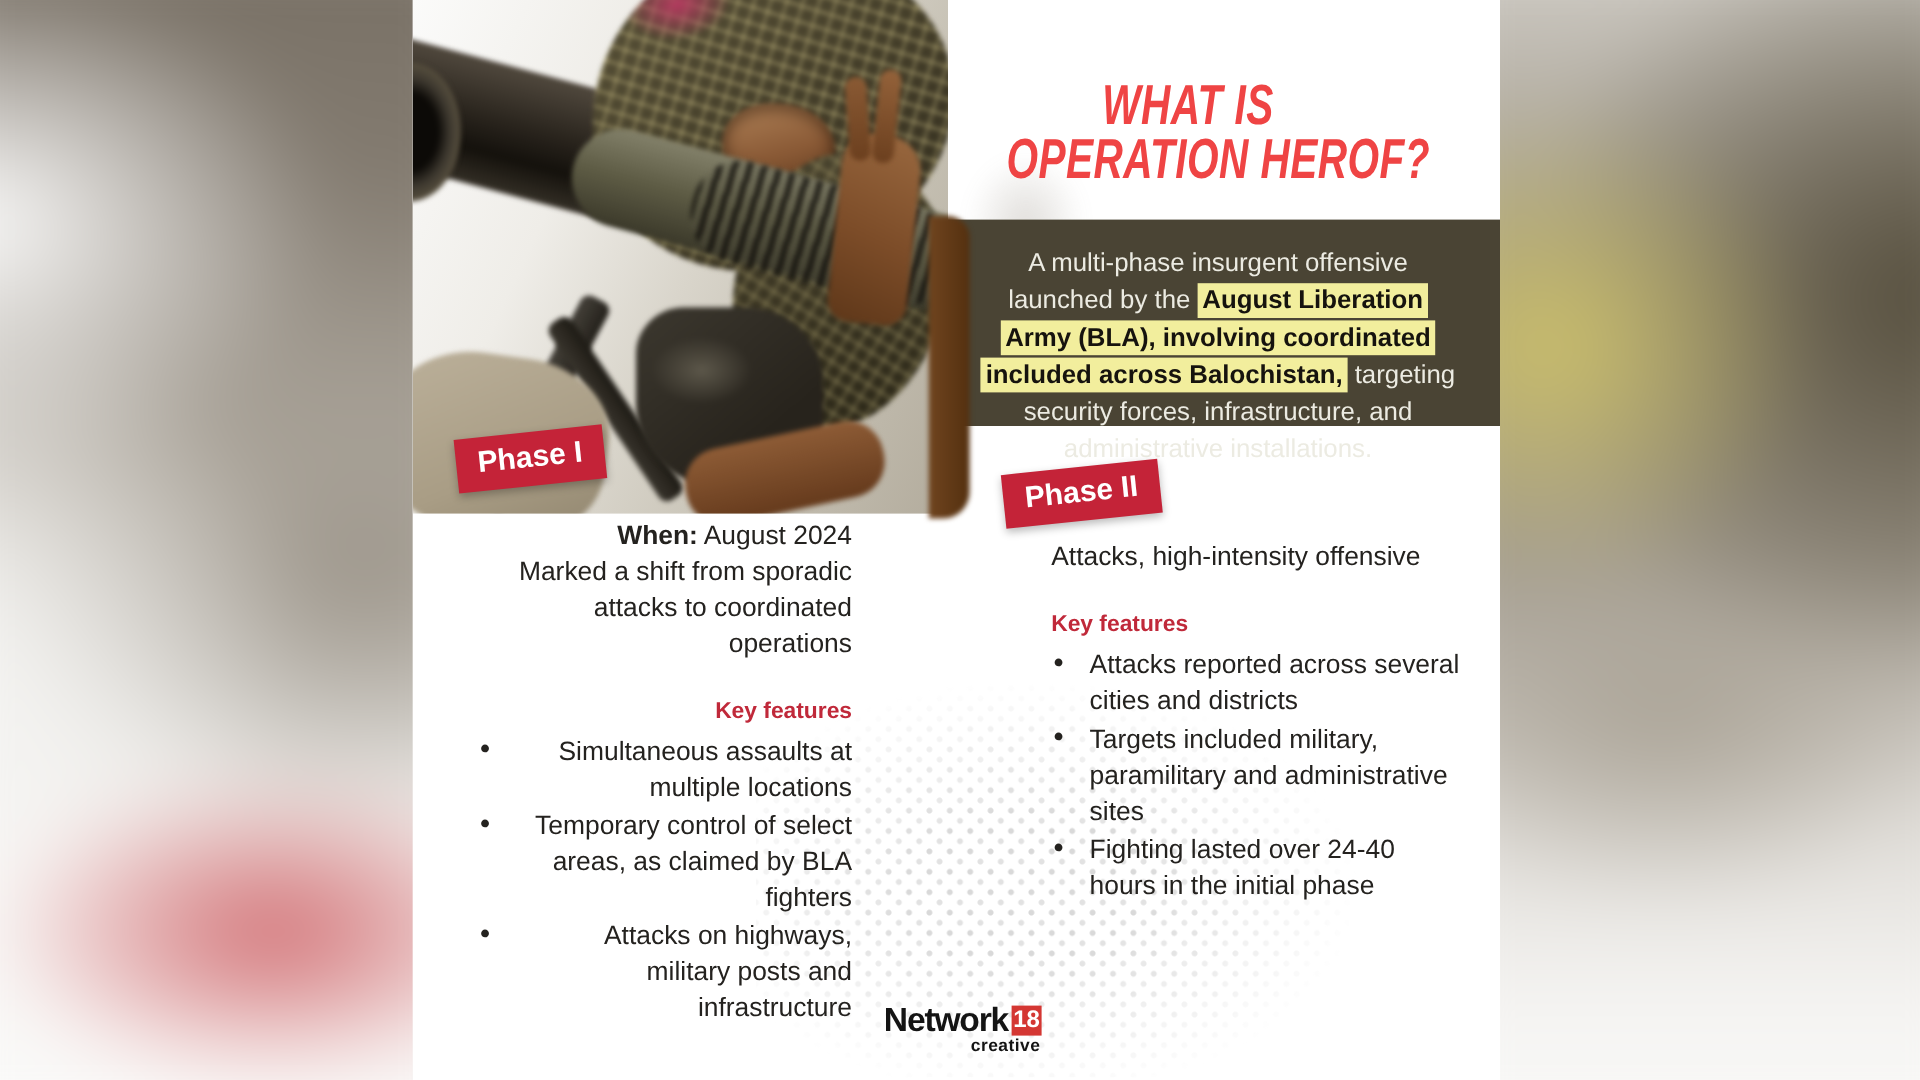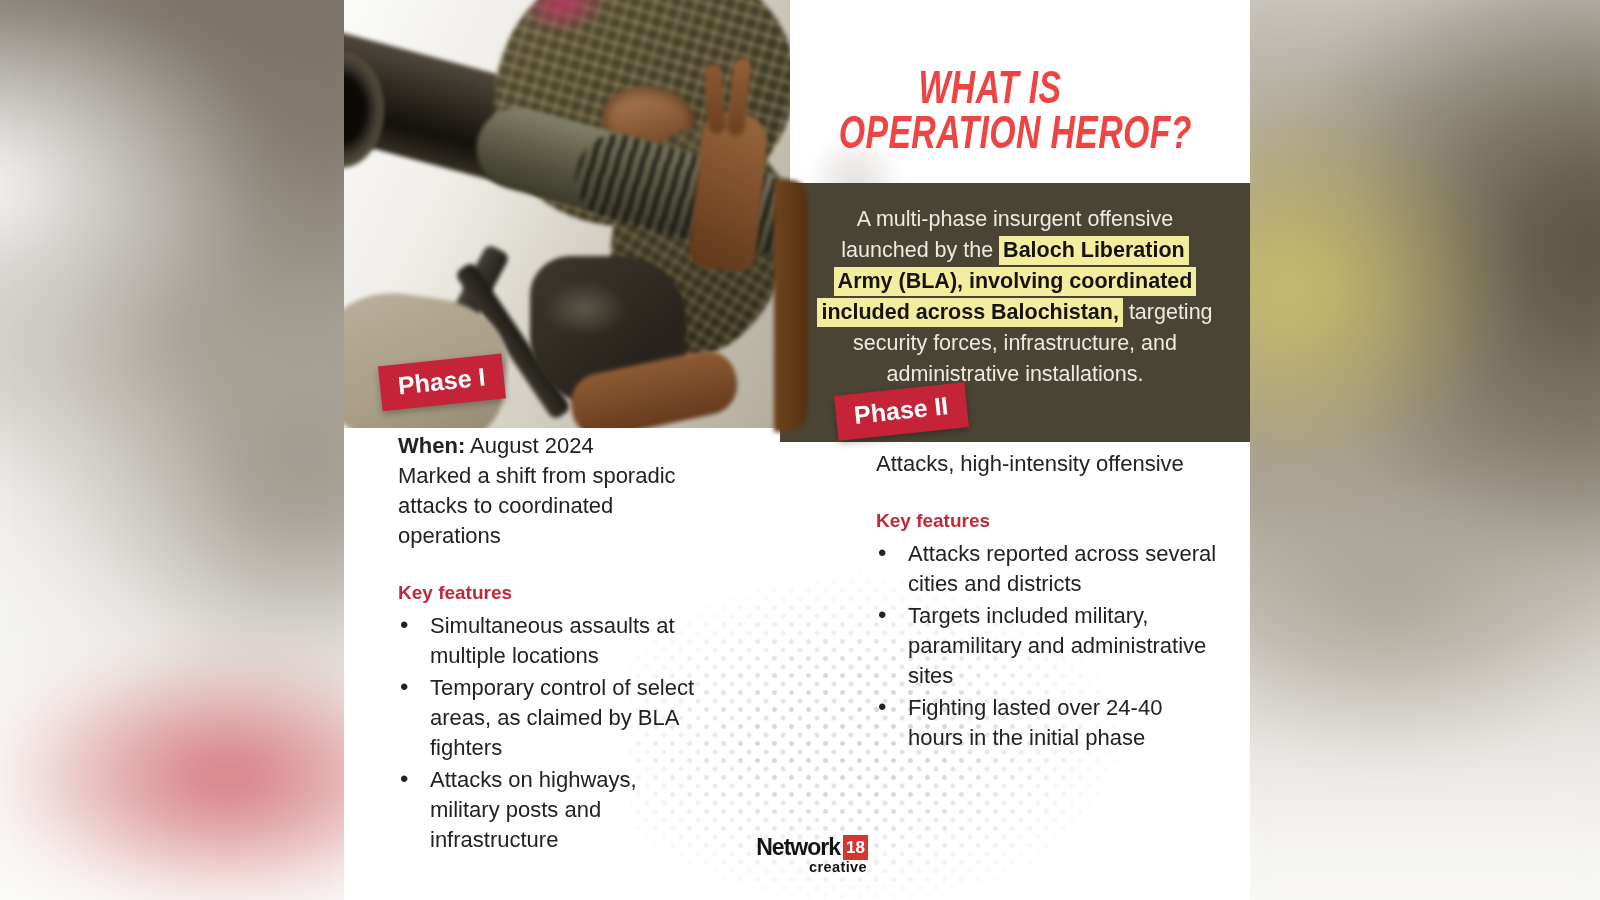--- a/index.html
+++ b/index.html
@@ -84,21 +84,21 @@
   .smoke{position:absolute;left:446px;top:110px;width:130px;height:150px;z-index:1;border-radius:50%;
          filter:blur(8px);opacity:.3;background:radial-gradient(closest-side,#9a9287,rgba(154,146,135,0) 75%);}
 
   
   .title{position:absolute;left:436px;top:64px;width:420px;text-align:center;z-index:2;
          color:#ef4444;font-weight:bold;font-style:italic;}
   .title .t{font-size:47px;line-height:45px;white-space:nowrap;transform:scaleX(.72);transform-origin:center;
             letter-spacing:.5px;}
 
   
-  .descbox{position:absolute;left:436px;top:183px;width:470px;height:259px;z-index:1;background:#4a4434;
+  .descbox{position:absolute;left:436px;top:183px;width:470px;height:172px;z-index:1;background:#4a4434;
            box-sizing:border-box;padding-top:21px;text-align:center;color:#ecebe2;
            font-size:21.5px;line-height:31px;}
   .dline{margin:0;white-space:nowrap;}
   .hl{background:#f2ee9d;color:#16130e;font-weight:bold;padding:2px 4px 3px;}
 
   
   .dots{position:absolute;left:286px;top:548px;width:594px;height:350px;z-index:0;
         background-image:
           radial-gradient(circle,#d9d9d9 2px, rgba(217,217,217,0) 2.9px),
           radial-gradient(circle,#e2e2e2 2px, rgba(226,226,226,0) 2.9px);
@@ -107,34 +107,34 @@
         mask-image:radial-gradient(ellipse 58% 62% at 38% 55%, #000 28%, rgba(0,0,0,0) 80%);}
 
   
   .banner{position:absolute;z-index:5;background:#c42338;color:#ffffff;font-weight:bold;font-size:25px;
           padding:7px 18px 9px;transform:rotate(-6deg);box-shadow:0 3px 7px rgba(0,0,0,.28);}
   .banner.p1{left:36px;top:360px;}
   .banner.p2{left:492px;top:389px;}
 
   
   .col{position:absolute;z-index:3;color:#24221f;font-size:22px;line-height:30px;}
-  .left-col{left:54px;top:431px;width:312px;}
+  .left-col{left:54px;top:431px;width:312px;text-align:right;}
   .right-col{left:532px;top:449px;width:344px;}
   .when,.summary{margin:0;}
   .b{font-weight:bold;}
   .kf{margin:28px 0 4px;color:#c0293a;font-size:19px;line-height:28px;font-weight:bold;}
   .bullets{margin:2px 0 0;padding:0;list-style:none;}
   .bullets li{position:relative;padding-left:32px;margin:0 0 2px;}
   .bullets li::before{content:"\2022";position:absolute;left:2px;top:-1px;font-size:24px;}
 
   
   .logo{position:absolute;left:392px;top:834px;width:132px;z-index:4;}
   .logo-row{display:flex;align-items:center;justify-content:flex-end;gap:3px;}
-  .logo-network{font-weight:bold;font-size:23px;letter-spacing:-1px;color:#141414;}
-  .logo-18{width:25px;height:25px;background:#d43733;color:#fff;font-weight:bold;font-size:17px;
+  .logo-network{font-weight:bold;font-size:28px;letter-spacing:-1px;color:#141414;}
+  .logo-18{width:25px;height:25px;background:#d43733;color:#fff;font-weight:bold;font-size:20px;
            display:flex;align-items:center;justify-content:center;}
   .logo-creative{text-align:right;font-weight:bold;font-size:14.5px;letter-spacing:.4px;color:#141414;
                  margin-top:-2px;padding-right:1px;}
 </style>
 </head>
 <body>
 
 <div class="stage">
 
   <div class="backdrop left">
@@ -167,21 +167,21 @@
     <div class="hand-overlap"></div>
     <div class="smoke"></div>
 
     <div class="title">
       <div class="t">WHAT IS</div>
       <div class="t">OPERATION HEROF?</div>
     </div>
 
     <div class="descbox">
       <p class="dline"><span>A multi-phase insurgent offensive</span></p>
-      <p class="dline"><span>launched by the </span><span class="hl">Baloch Liberation</span></p>
+      <p class="dline"><span>launched by the </span><span class="hl">August Liberation</span></p>
       <p class="dline"><span class="hl">Army (BLA), involving coordinated</span></p>
       <p class="dline"><span class="hl">included across Balochistan,</span><span> targeting</span></p>
       <p class="dline"><span>security forces, infrastructure, and</span></p>
       <p class="dline"><span>administrative installations.</span></p>
     </div>
 
     <div class="dots"></div>
 
     <div class="banner p1">
       <span>Phase I</span>

